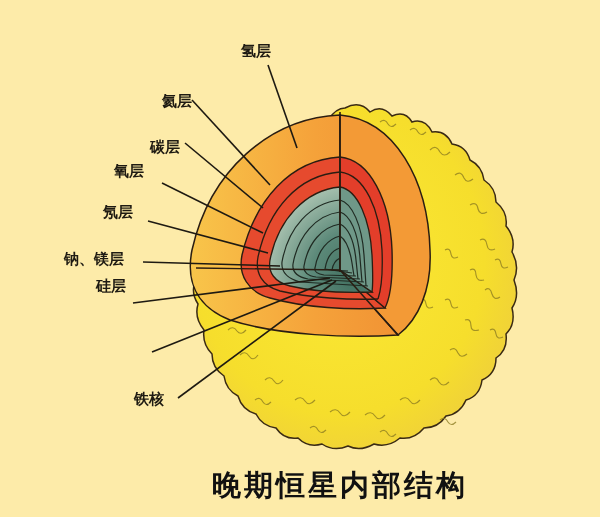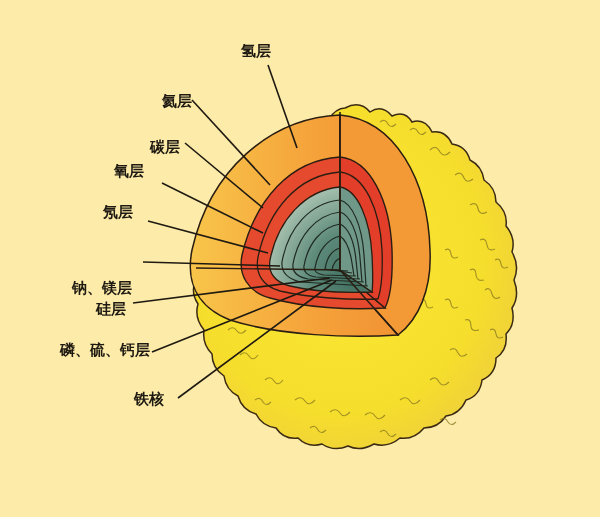--- a/index.html
+++ b/index.html
@@ -160,18 +160,18 @@
       <line x1="178" y1="398" x2="336" y2="281"></line>
     </g>
   </svg>
 
   
   <div class="label" style="left:241px; top:42px;">氢层</div>
   <div class="label" style="left:162px; top:92px;">氦层</div>
   <div class="label" style="left:150px; top:123px;margin-top:15px;">碳层</div>
   <div class="label" style="left:114px; top:162px;">氧层</div>
   <div class="label" style="left:103px; top:203px;">氖层</div>
-  <div class="label" style="left:72px; top:250px;margin-top:29px;">钠、镁层</div>
-  <div class="label" style="left:96px; top:300px;">硅层</div>
-  <div class="label" style="left:60px; top:341px;">磷、硫、钙层</div>
+  <div class="label" style="left:64px; top:250px;">钠、镁层</div>
+  <div class="label" style="left:96px; top:277px;">硅层</div>
   <div class="label" style="left:134px; top:390px;">铁核</div>
 
+  <div class="title">晚期恒星内部结构</div>
 </div>
 
 </body></html>

